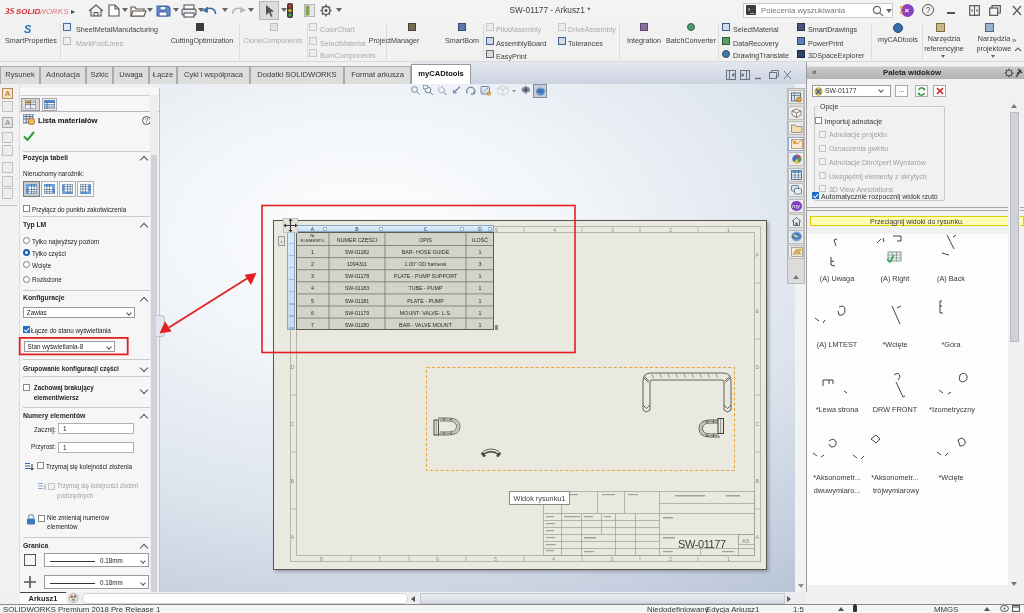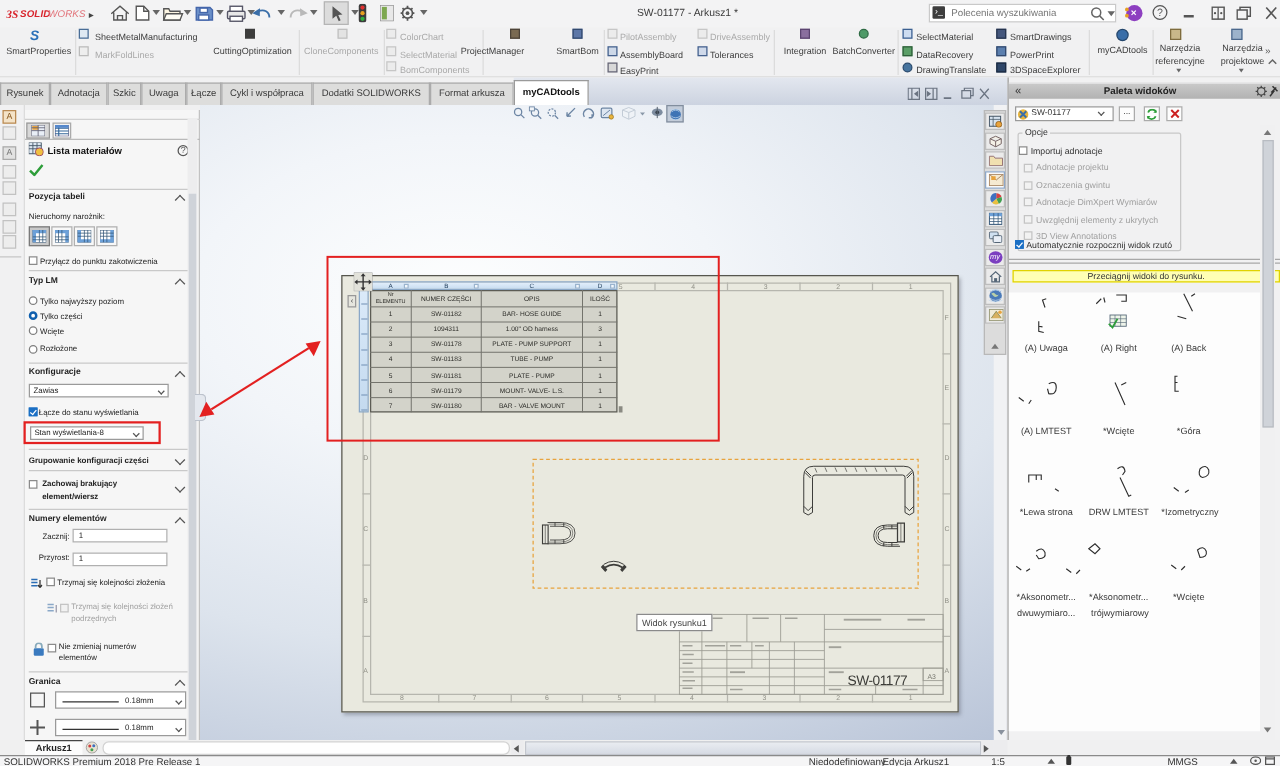--- a/index.html
+++ b/index.html
@@ -833,21 +833,21 @@
     <path d="M81 21 L94 21 M81 24 L94 24 M85 18 L85 27 M89.5 18 L89.5 27" stroke="#567" stroke-width="0.5"></path>
     <path d="M80 25 L83 28 L87 21" stroke="#2e9e3a" stroke-width="1.4" fill="none"></path>
   </svg>
   <div class="thlbl" style="left:0px;top:212px;width:60px">(A) Uwaga</div>
   <div class="thlbl" style="left:58px;top:212px;width:60px">(A) Right</div>
   <div class="thlbl" style="left:114px;top:212px;width:60px">(A) Back</div>
   <div class="thlbl" style="left:0px;top:278px;width:60px">(A) LMTEST</div>
   <div class="thlbl" style="left:58px;top:278px;width:60px">*Wcięte</div>
   <div class="thlbl" style="left:114px;top:278px;width:60px">*Góra</div>
   <div class="thlbl" style="left:0px;top:343px;width:60px">*Lewa strona</div>
-  <div class="thlbl" style="left:58px;top:343px;width:60px">DRW LMTEST</div>
+  <div class="thlbl" style="left:58px;top:343px;width:60px">DRW FRONT</div>
   <div class="thlbl" style="left:112px;top:343px;width:66px">*Izometryczny</div>
   <div class="thlbl" style="left:0px;top:411px;width:60px">*Aksonometr...</div>
   <div class="thlbl" style="left:0px;top:423.5px;width:60px">dwuwymiaro...</div>
   <div class="thlbl" style="left:58px;top:411px;width:60px">*Aksonometr...</div>
   <div class="thlbl" style="left:58px;top:423.5px;width:62px">trójwymiarowy</div>
   <div class="thlbl" style="left:114px;top:411px;width:60px">*Wcięte</div>
 
   <div class="sctrack" style="left:201px;top:38px;width:12px;height:492px;background:#f0f0f1"></div>
   <div class="tria" style="left:204px;top:42px;border-left:3.5px solid transparent;border-right:3.5px solid transparent;border-bottom:4.5px solid #777"></div>
   <div class="scthumb" style="left:202.5px;top:50px;width:9px;height:230px;background:#cfd3d9;border:1px solid #b8bcc2"></div>

